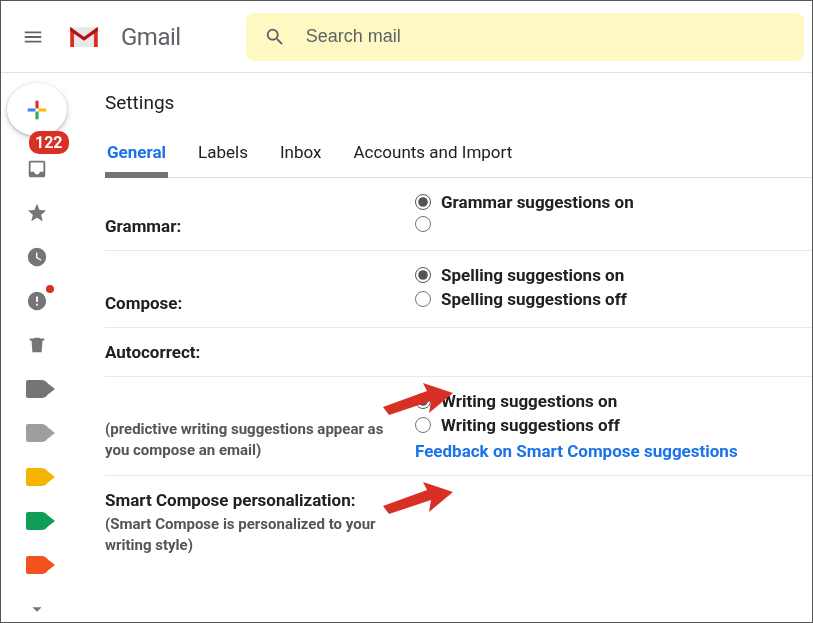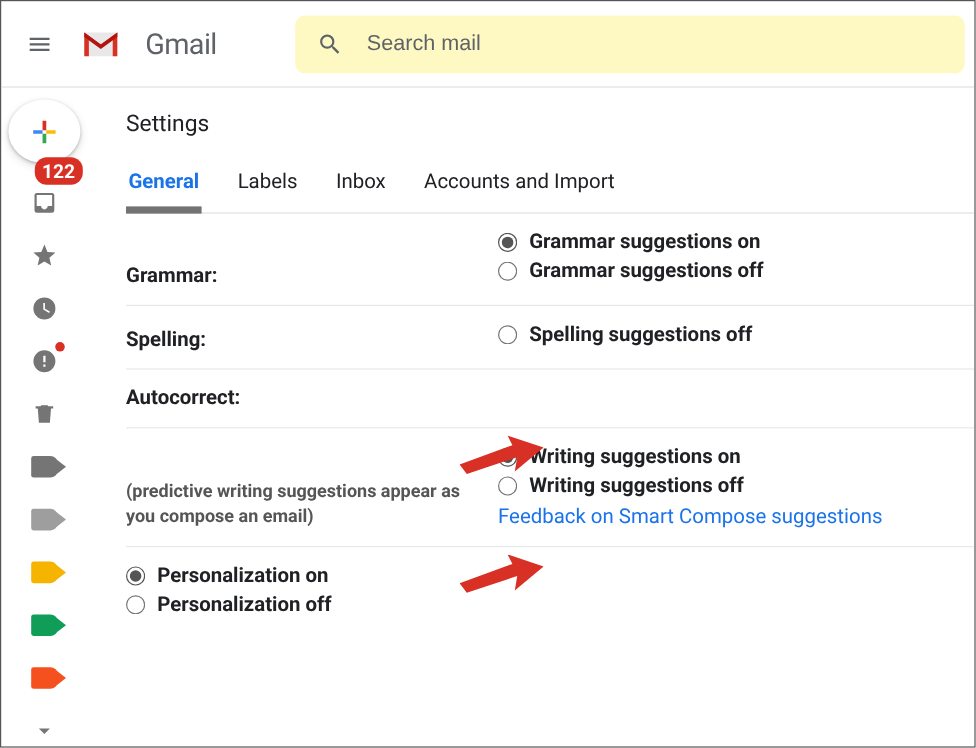--- a/index.html
+++ b/index.html
@@ -98,21 +98,21 @@
   .setting-label{
     width:310px;font-size:17px;font-weight:700;color:#202124;
     padding-right:12px;
   }
   .setting-label .sub{
     font-weight:700;font-size:15px;color:#555;display:block;margin-top:4px;line-height:1.4;
   }
   .setting-options{flex:1;}
   .opt{display:flex;align-items:center;gap:10px;font-size:17px;font-weight:700;color:#202124;margin-bottom:4px;}
   .opt input{width:16px;height:16px;accent-color:#555;cursor:pointer;}
-  .link{color:#1a73e8;font-weight:400;font-size:17px;cursor:pointer;margin-top:2px;display:inline-block;}
+  .link{color:#1a73e8;font-weight:700;font-size:17px;cursor:pointer;margin-top:2px;display:inline-block;}
   
   .arrow{
     position:absolute;
     width:70px;height:34px;
     pointer-events:none;
     z-index:20;
   }
 </style>
 </head>
 <body>
@@ -214,28 +214,31 @@
 
       <div class="setting-row">
         <div class="setting-label">Grammar:</div>
         <div class="setting-options">
           <label class="opt">
               <input type="radio" name="grammar" checked="" style="">
               <span>Grammar suggestions on</span>
             </label>
           <label class="opt">
               <input type="radio" name="grammar" style="">
-              <span>Grammar suggestions off</span>
-            </label>
-        </div>
-      </div>
-
-      <div class="setting-row">
-        <div class="setting-label">Spelling:</div>
+            </label>
+        </div>
+      </div>
+
+      <div class="setting-row">
+        <div class="setting-label">Compose:</div>
         <div class="setting-options">
+          <label class="opt">
+              <input type="radio" name="spelling" checked="" style="">
+              <span>Spelling suggestions on</span>
+            </label>
           <label class="opt">
               <input type="radio" name="spelling" style="">
               <span>Spelling suggestions off</span>
             </label>
         </div>
       </div>
 
       <div class="setting-row">
         <div class="setting-label">Autocorrect:</div>
       </div>
@@ -257,26 +260,20 @@
               <span>Writing suggestions off</span>
             </label>
           <span class="link">Feedback on Smart Compose suggestions</span>
         </div>
       </div>
 
       <div class="setting-row">
         <svg class="arrow" style="left:278px;top:6px" viewBox="0 0 70 34">
             <path fill="#d93025" d="M0 24 L44 8 L40 0 L70 10 L46 30 L48 18 L6 32 Z"></path>
           </svg>
-        <div class="setting-options">
-          <label class="opt">
-              <input type="radio" name="scp" checked="" style="">
-              <span>Personalization on</span>
-            </label>
-          <label class="opt">
-              <input type="radio" name="scp" style="">
-              <span>Personalization off</span>
-            </label>
+        <div class="setting-label">
+          <span>Smart Compose personalization:</span>
+          <span class="sub">(Smart Compose is personalized to your writing style)</span>
         </div>
       </div>
     </div>
   </div>
 </div>
 
 </body></html>

